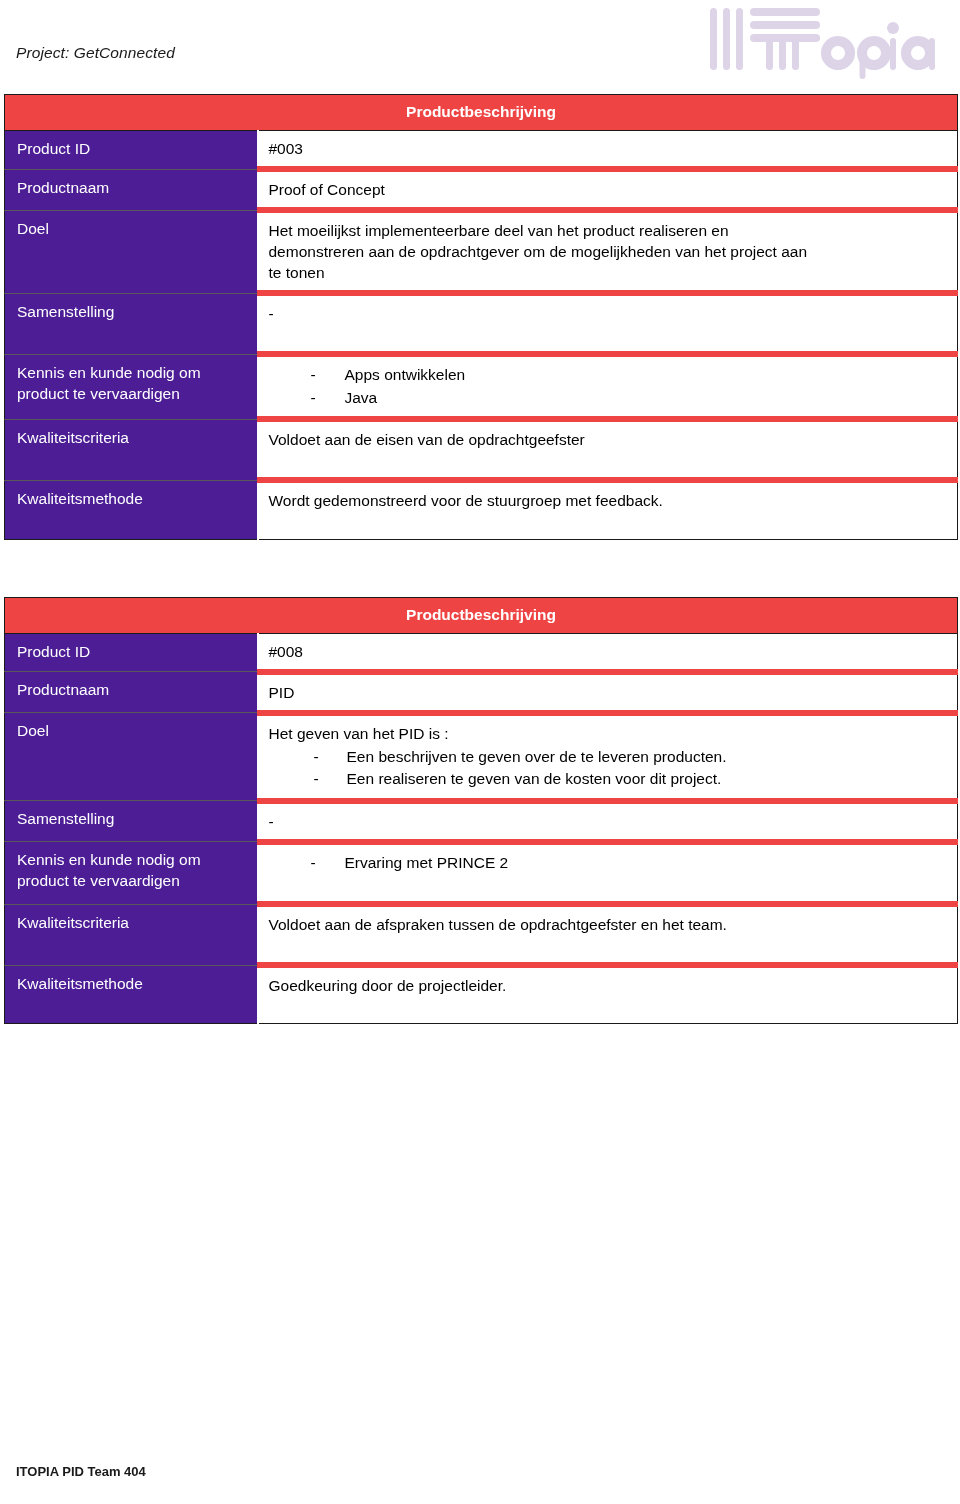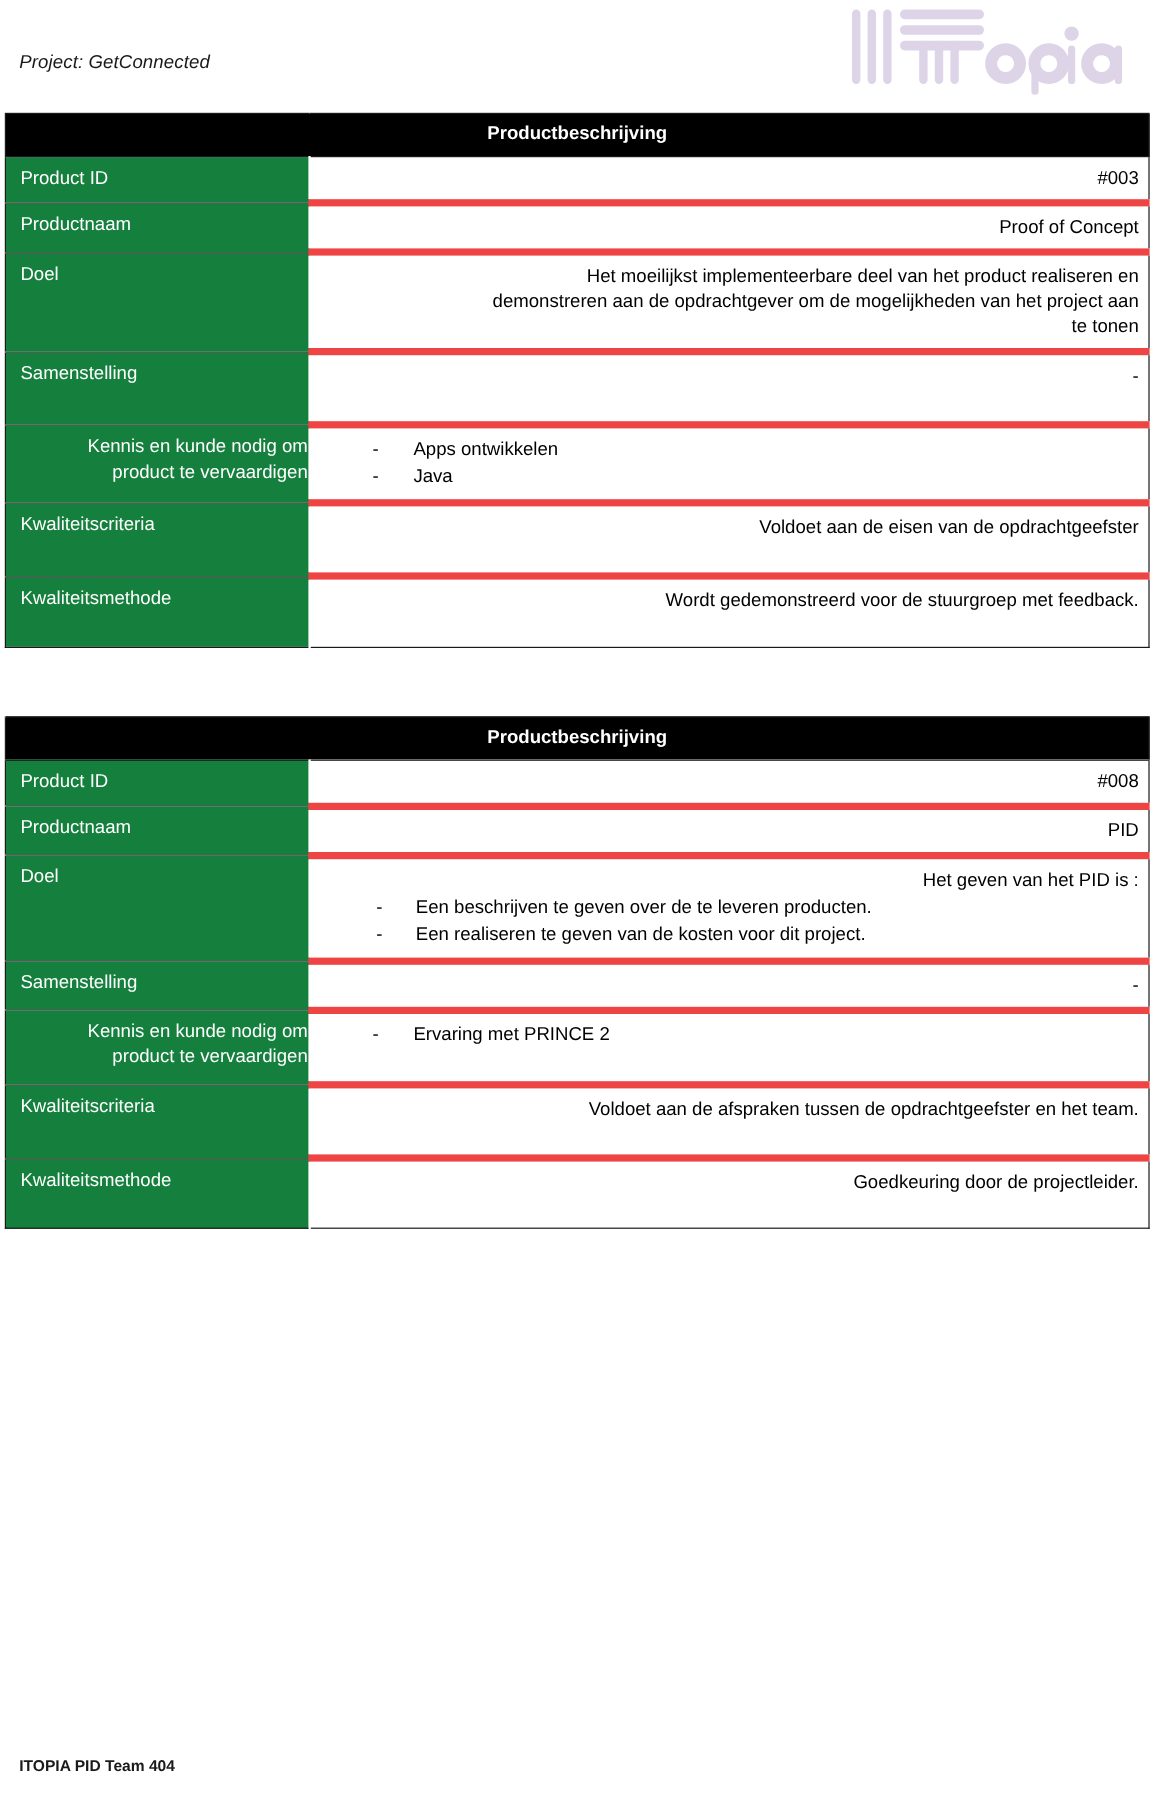--- a/index.html
+++ b/index.html
@@ -61,33 +61,33 @@
     border: 1px solid #1a1a1a;
     margin: 0 0 0 2px;
   }
   .prod-table + .prod-table {
     margin-top: 57px;
   }
   .prod-table col.c-label { width: 253px; }
   .prod-table col.c-value { width: 700px; }
 
   .tbl-caption td {
-    background: #000000;
+    background: #ef4444;
     color: #ffffff;
     font-weight: bold;
     font-size: 15.5px;
     text-align: center;
     padding: 8px 0 9px 0;
     border: 1px solid #1a1a1a;
     border-left: none;
     border-right: none;
   }
 
   .prod-table td.label {
-    background: #15803d;
+    background: #4c1d95;
     color: #ffffff;
     font-size: 15.5px;
     vertical-align: top;
     padding: 7px 0 7px 12px;
     border-top: 1px solid #585858;
     border-bottom: none;
     border-right: 2px solid #ffffff;
     line-height: 1.36;
   }
   .prod-table td.value {
@@ -96,21 +96,21 @@
     font-size: 15.5px;
     vertical-align: top;
     padding: 7px 8px 7px 10px;
     border-top: 6px solid #ef4444;
     border-bottom: none;
     line-height: 1.36;
   }
   .prod-table tr.first-body td.label,
   .prod-table tr.first-body td.value { border-top: none; }
 
-  .cell-line { display: block; text-align: right; }
+  .cell-line { display: block; }
   .cell-line.pad { padding-bottom: 2px; }
 
   ul.bullets {
     margin: 0;
     padding: 0;
     list-style: none;
   }
   ul.bullets li {
     position: relative;
     padding-left: 76px;

